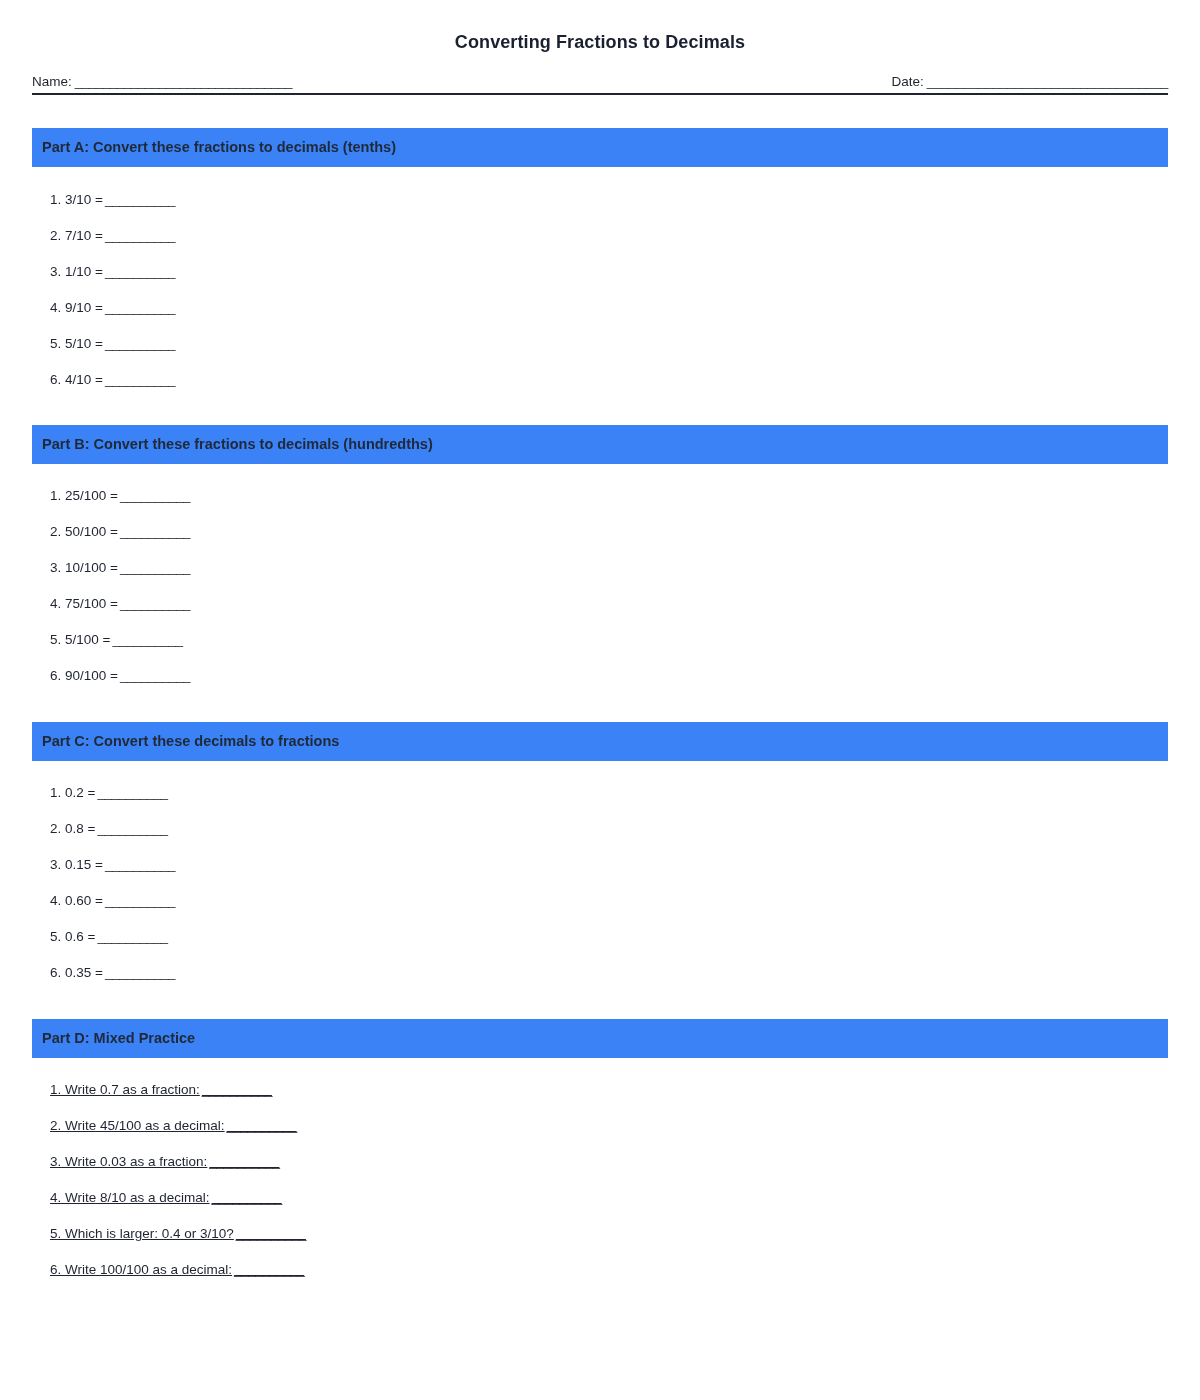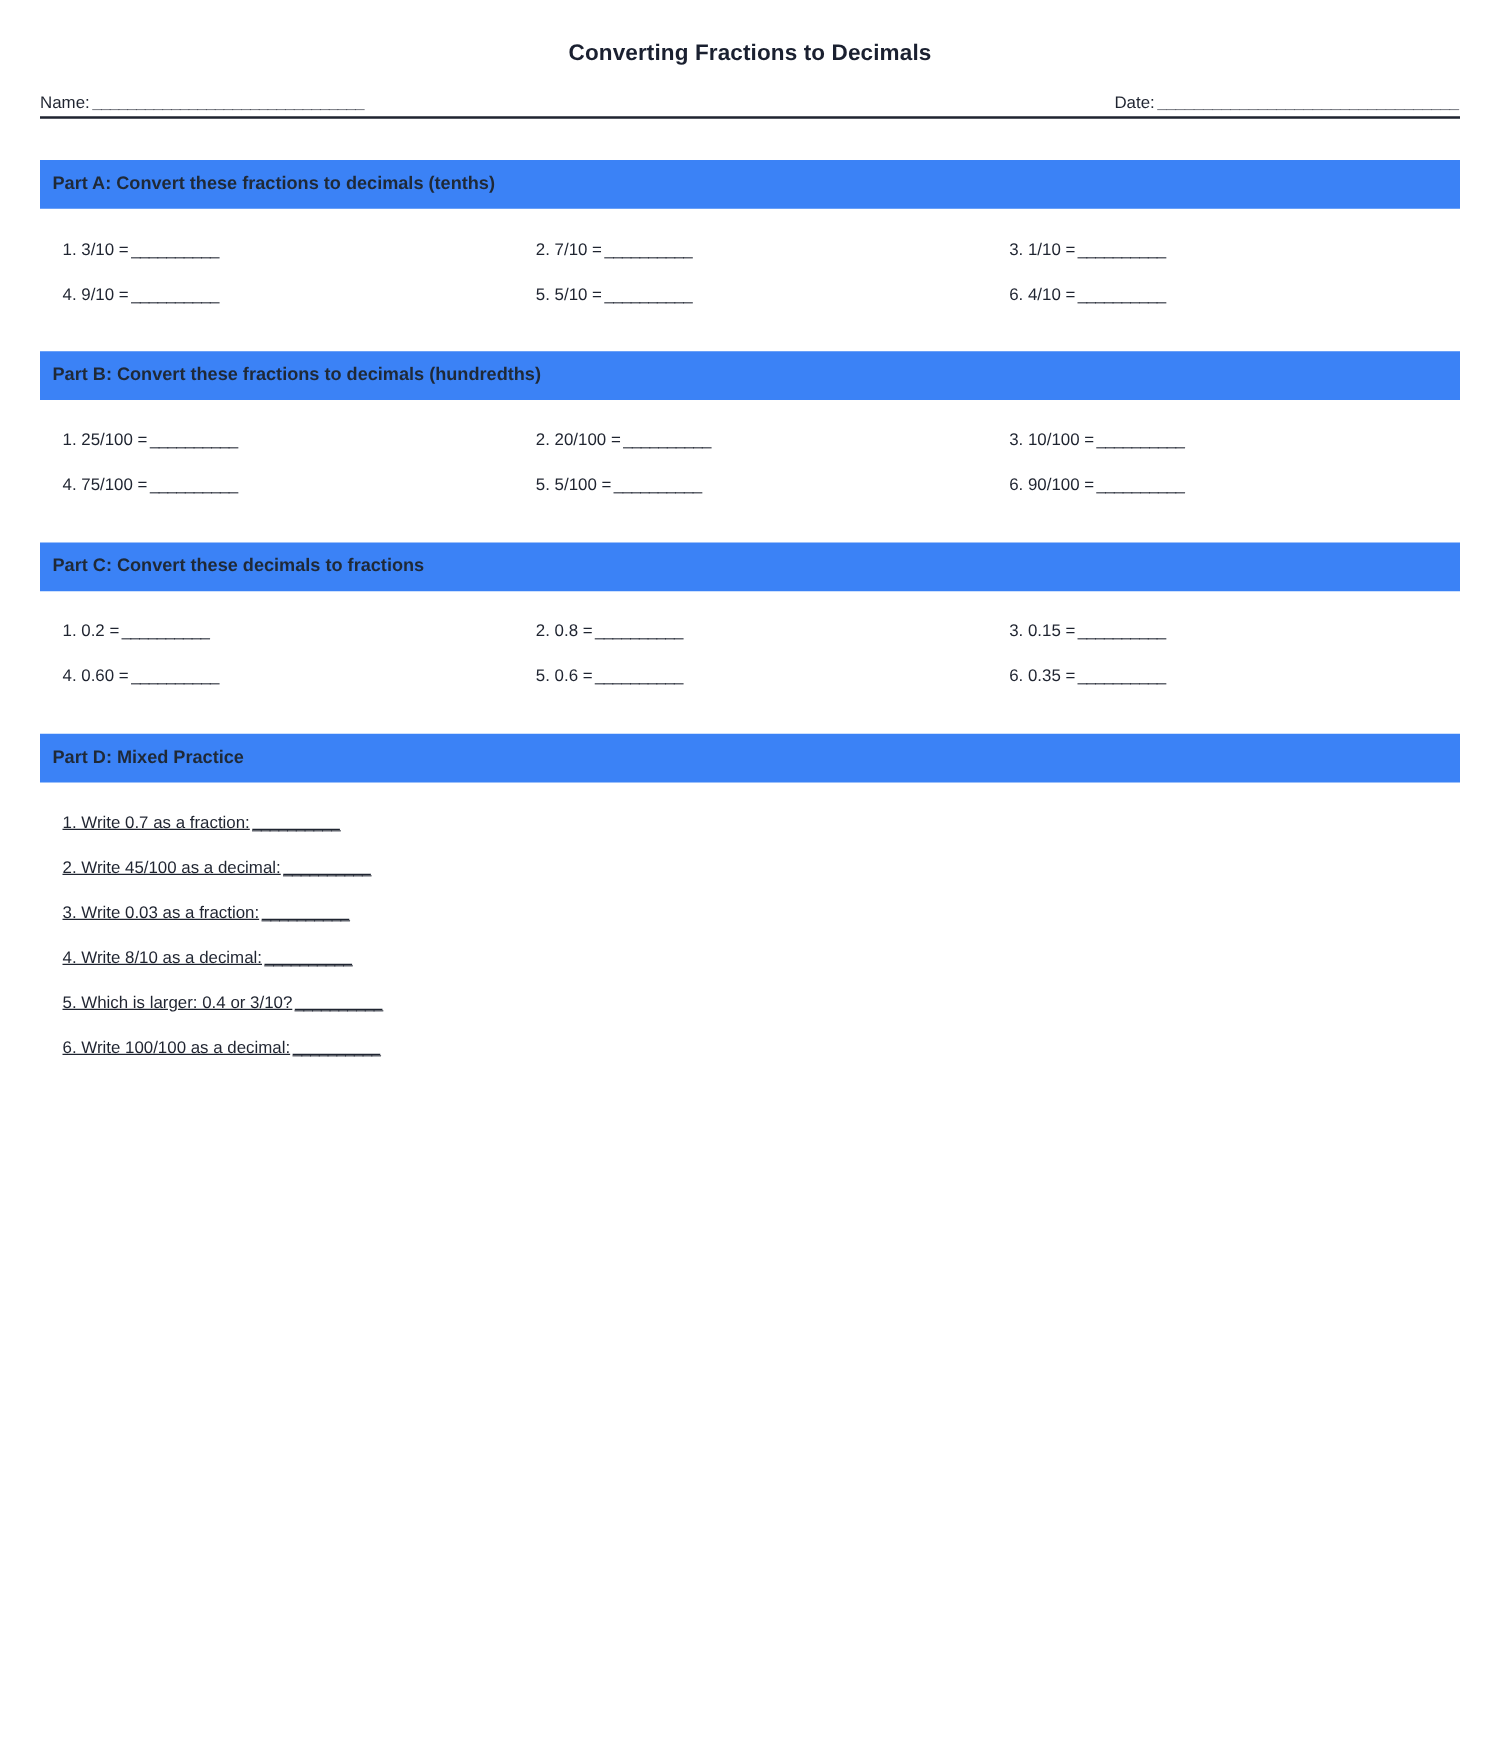--- a/index.html
+++ b/index.html
@@ -45,21 +45,20 @@
   }
   .meta-field {
     display: flex;
     align-items: flex-end;
     white-space: nowrap;
   }
   .meta-label { margin-right: 3px; }
   .meta-blank {
     letter-spacing: -0.5px;
     font-size: 13.5px;
-    font-style: italic;
   }
   .meta-field.date-field .meta-blank { letter-spacing: -0.2px; }
   .rule {
     margin: 3px 32px 0 32px;
     height: 2px;
     background: #1f2430;
   }
   
   .section { margin: 0 32px; }
   .section-header {
@@ -68,21 +67,21 @@
     font-size: 14.5px;
     font-weight: bold;
     color: #1f2937;
     line-height: 1.3;
   }
   .sec-a { margin-top: 33px; }
   .sec-b, .sec-c, .sec-d { margin-top: 28px; }
 
   .grid2 {
     display: grid;
-    grid-template-columns: 1fr 1fr 1fr;
+    grid-template-columns: 1fr;
     column-gap: 0px;
     padding-top: 14px;
   }
   .grid1 { padding-top: 14px; }
 
   .item {
     font-size: 13.5px;
     color: #1f2430;
     line-height: 1;
     padding: 0 0 0 18px;
@@ -149,21 +148,21 @@
   </div>
 
   <div class="section sec-b">
     <div class="section-header">Part B: Convert these fractions to decimals (hundredths)</div>
     <div class="grid2">
       <div class="item">
         <span class="q">1. 25/100 = </span>
         <span class="blank">__________</span>
       </div>
       <div class="item">
-        <span class="q">2. 20/100 = </span>
+        <span class="q">2. 50/100 = </span>
         <span class="blank">__________</span>
       </div>
       <div class="item">
         <span class="q">3. 10/100 = </span>
         <span class="blank">__________</span>
       </div>
       <div class="item">
         <span class="q">4. 75/100 = </span>
         <span class="blank">__________</span>
       </div>

